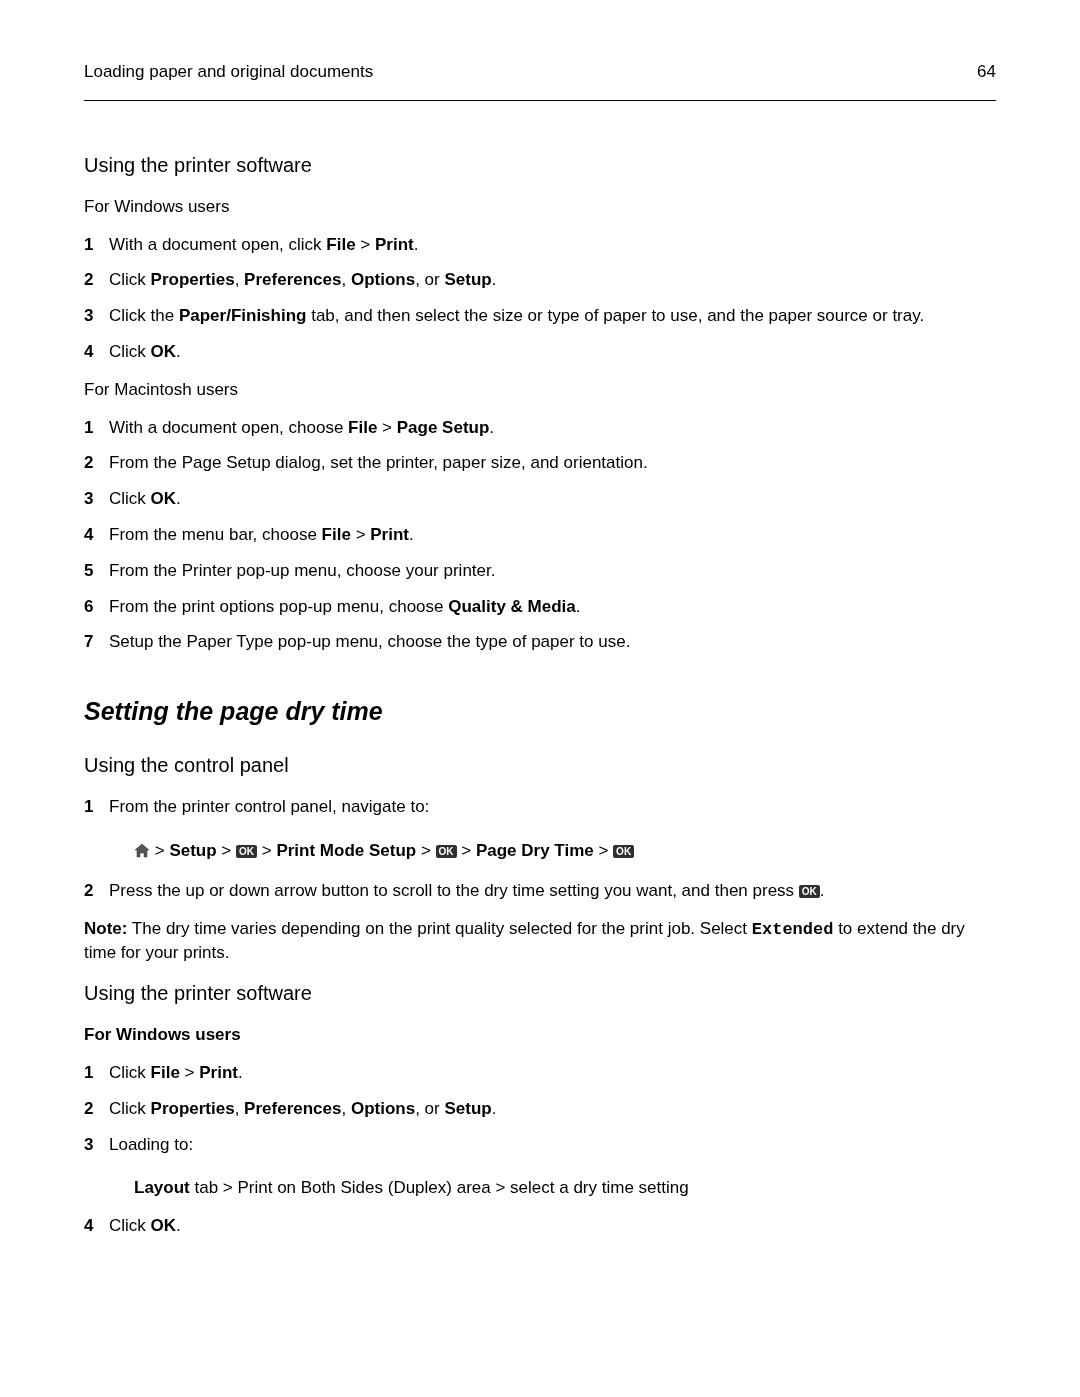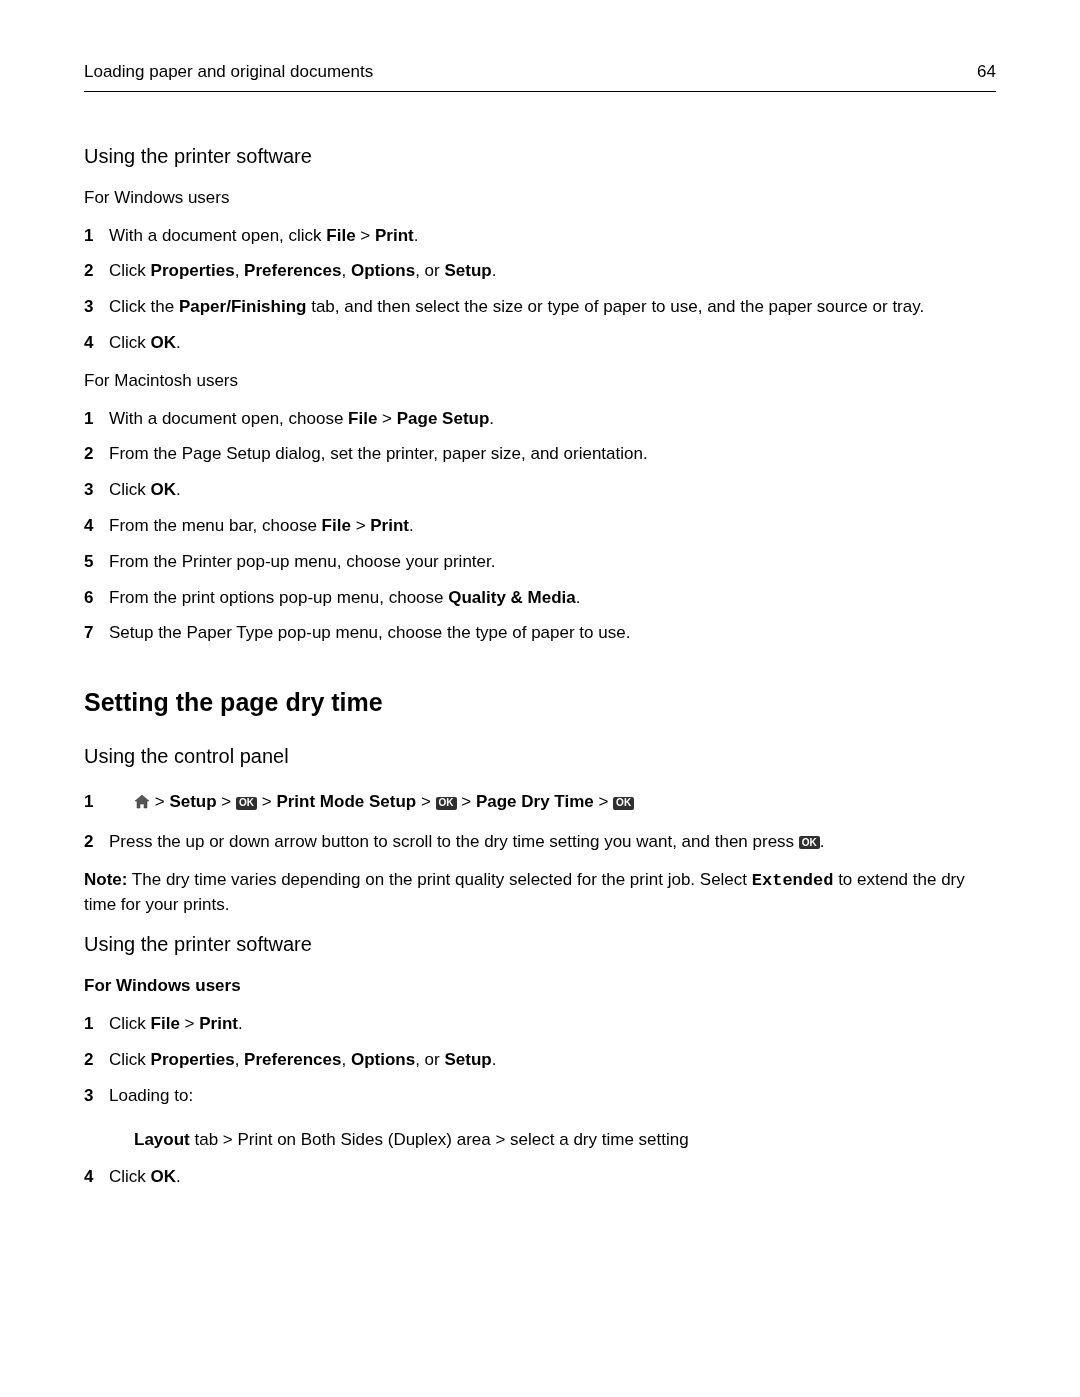--- a/index.html
+++ b/index.html
@@ -10,35 +10,36 @@
     font-size: 17px;
     line-height: 1.4;
     width: 1080px;
     box-sizing: border-box;
     background: #fff;
   }
   .header-row {
     display: flex;
     justify-content: space-between;
     border-bottom: 1px solid #000;
-    padding-bottom: 7px;
+    padding-bottom: 16px;
     margin-bottom: 50px;
     font-size: 17px;
   }
   .h3 {
     font-weight: normal;
     font-size: 20px;
     margin-top: 12px;
     margin-bottom: 16px;
   }
   .h2 {
     font-weight: bold;
     font-size: 25px;
     margin-top: 40px;
     margin-bottom: 22px;
+    font-style: italic;
   }
   .h4 {
     font-weight: bold;
     font-size: 17px;
     margin-top: 8px;
     margin-bottom: 14px;
   }
   p {
     margin: 8px 0 14px 0;
   }
@@ -114,20 +115,21 @@
   <li><span>From the print options pop‑up menu, choose </span><b>Quality &amp; Media</b><span>.</span></li>
   <li>Setup the Paper Type pop‑up menu, choose the type of paper to use.</li>
 </ol>
 
 <div class="h2">Setting the page dry time</div>
 
 <div class="h3">Using the control panel</div>
 
 <ol>
   <li>
+    <span>From the printer control panel, navigate to:</span>
     <div class="indent">
       <span class="home-icon">
         <svg width="16" height="15" viewBox="0 0 16 15">
             <path d="M8 1 L15 7 L13 7 L13 14 L10 14 L10 10 L6 10 L6 14 L3 14 L3 7 L1 7 Z" fill="#555" stroke="#333" stroke-width="0.5"></path>
           </svg>
       </span>
       <span> &gt; </span><b>Setup</b><span> &gt; </span>
       <span class="ok-badge">OK</span>
       <span> &gt; </span><b>Print Mode Setup</b><span> &gt; </span>
       <span class="ok-badge">OK</span>

